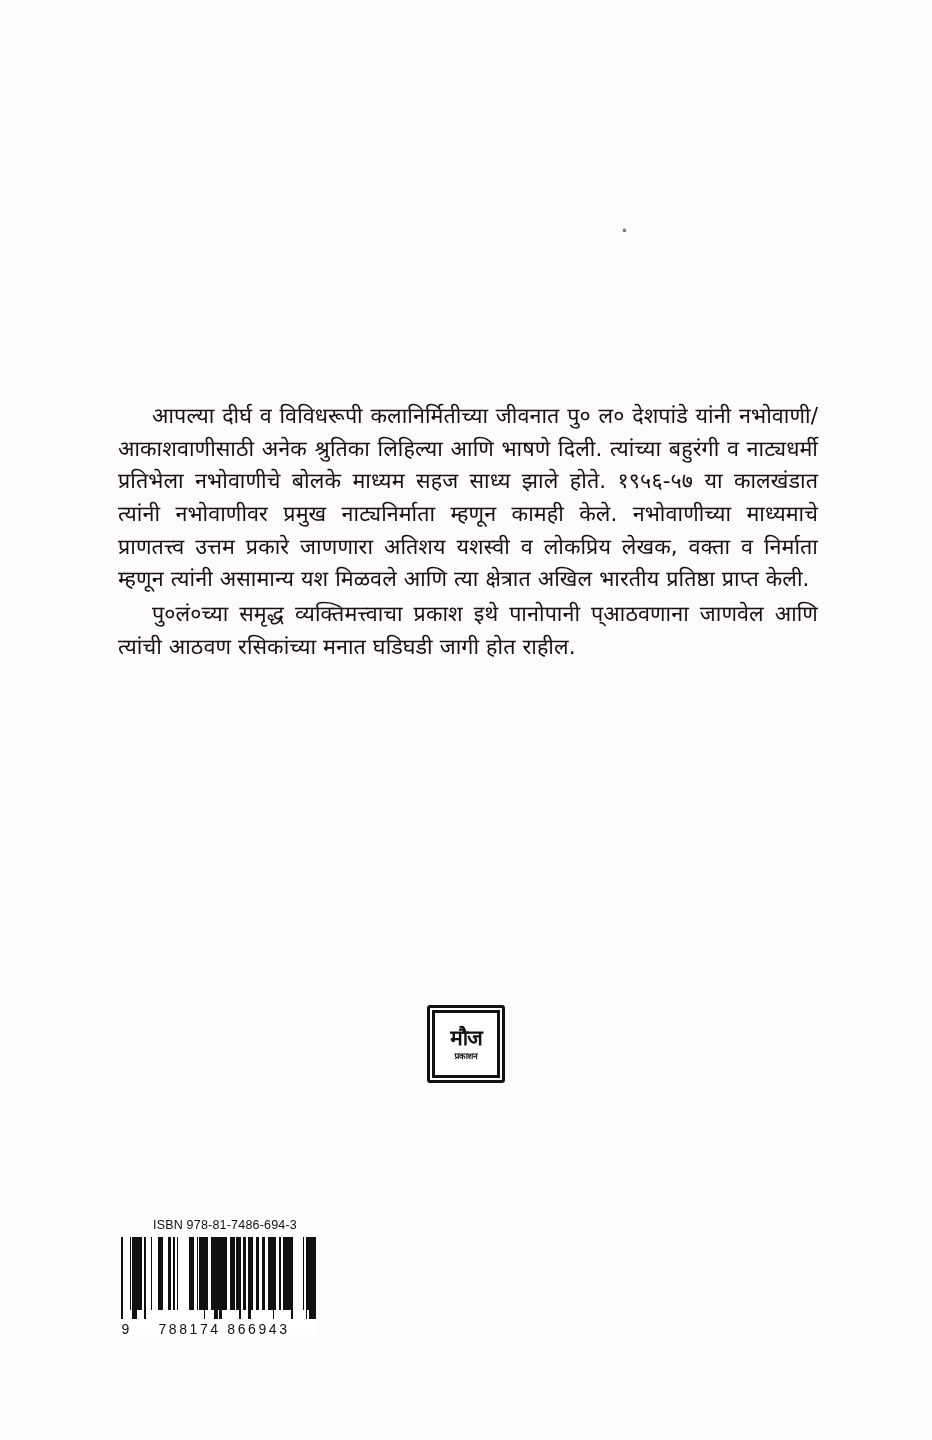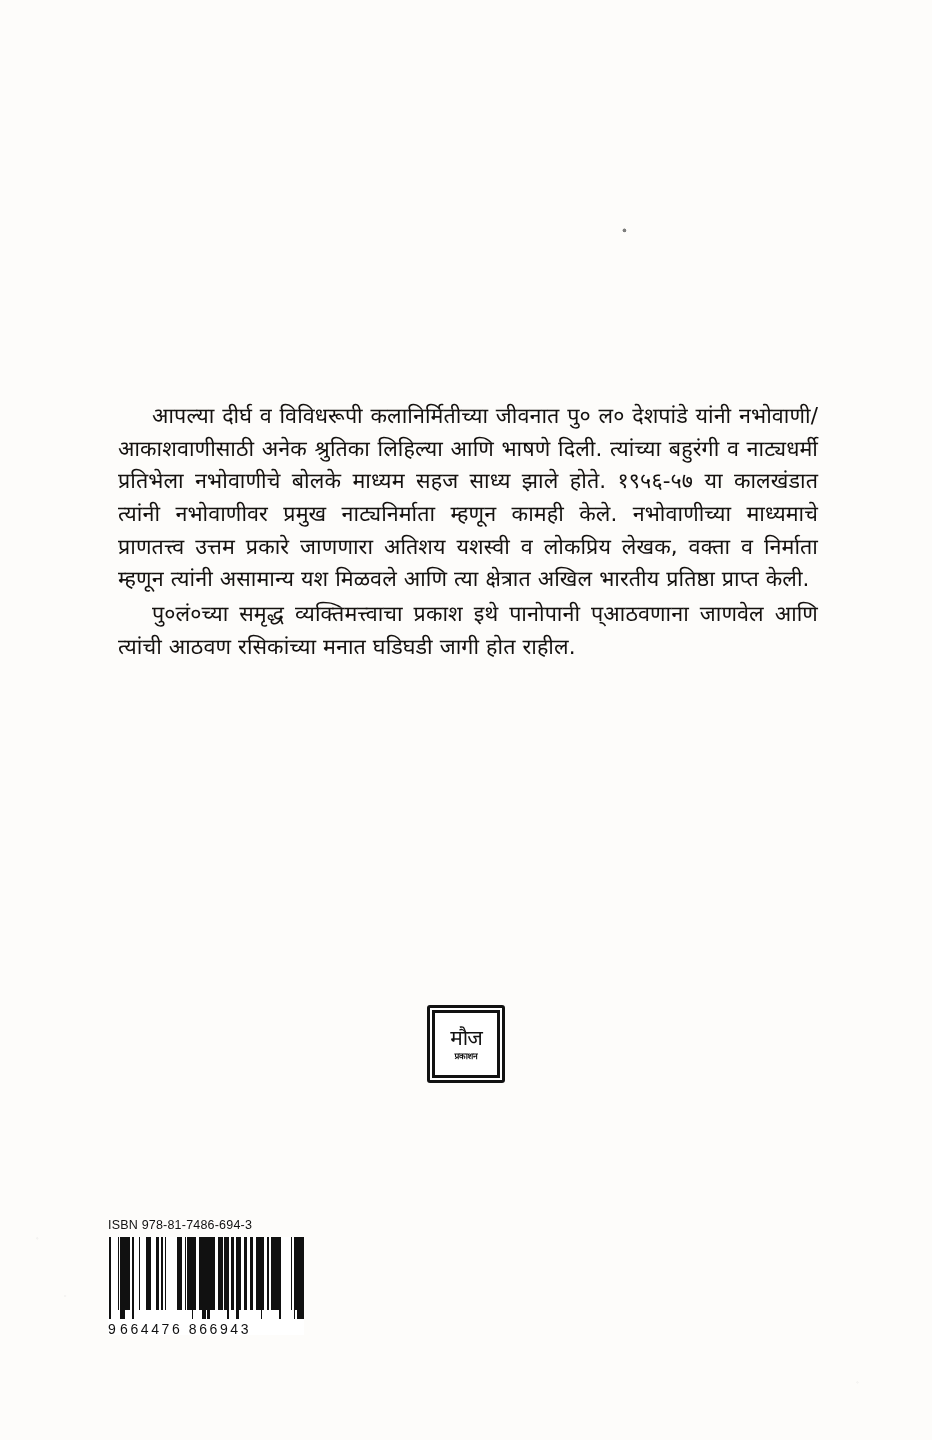--- a/index.html
+++ b/index.html
@@ -63,40 +63,41 @@
     display: flex;
     flex-direction: column;
     align-items: center;
     justify-content: center;
     box-shadow: inset 0 0 0 2px #fff, inset 0 0 0 5px #111;
     overflow: hidden;
   }
   .logo .mark-top {
     font-family: "DejaVu Sans", "Liberation Sans", sans-serif;
     font-size: 21px;
-    font-weight: 400;
+    font-weight: 700;
     color: #111;
     line-height: 1;
     letter-spacing: -1px;
   }
   .logo .mark-bottom {
     font-family: "DejaVu Sans", "Liberation Sans", sans-serif;
     font-size: 8.5px;
     font-weight: 700;
     color: #111;
     line-height: 1;
     margin-top: 3px;
     letter-spacing: -0.3px;
   }
 
   .isbn-block {
     position: absolute;
-    left: 108px;
+    left: 120px;
     top: 1218px;
     width: 210px;
+    text-align: center;
   }
   .isbn-text {
     font-family: "Liberation Sans", "DejaVu Sans", sans-serif;
     font-size: 12.5px;
     color: #111;
     letter-spacing: 0.2px;
     margin-bottom: 5px;
   }
   .barcode {
     width: 196px;
@@ -247,18 +248,18 @@
           <i class="short" style="width: 1px;"></i>
           <i style="width: 2px; background: transparent;"></i>
           <i style="width: 1px;"></i>
           <i class="short" style="width: 2px;"></i>
           <i style="width: 1px;"></i>
           <i style="width: 3px;"></i>
           <i style="width: 3px;"></i>
         </div>
       <div class="barcode-digits">
         <span class="lead">9</span>
-        <span class="main">664476 866943</span>
+        <span class="main">788174 866943</span>
       </div>
     </div>
   </div>
 
 </div>
 
 </body></html>

